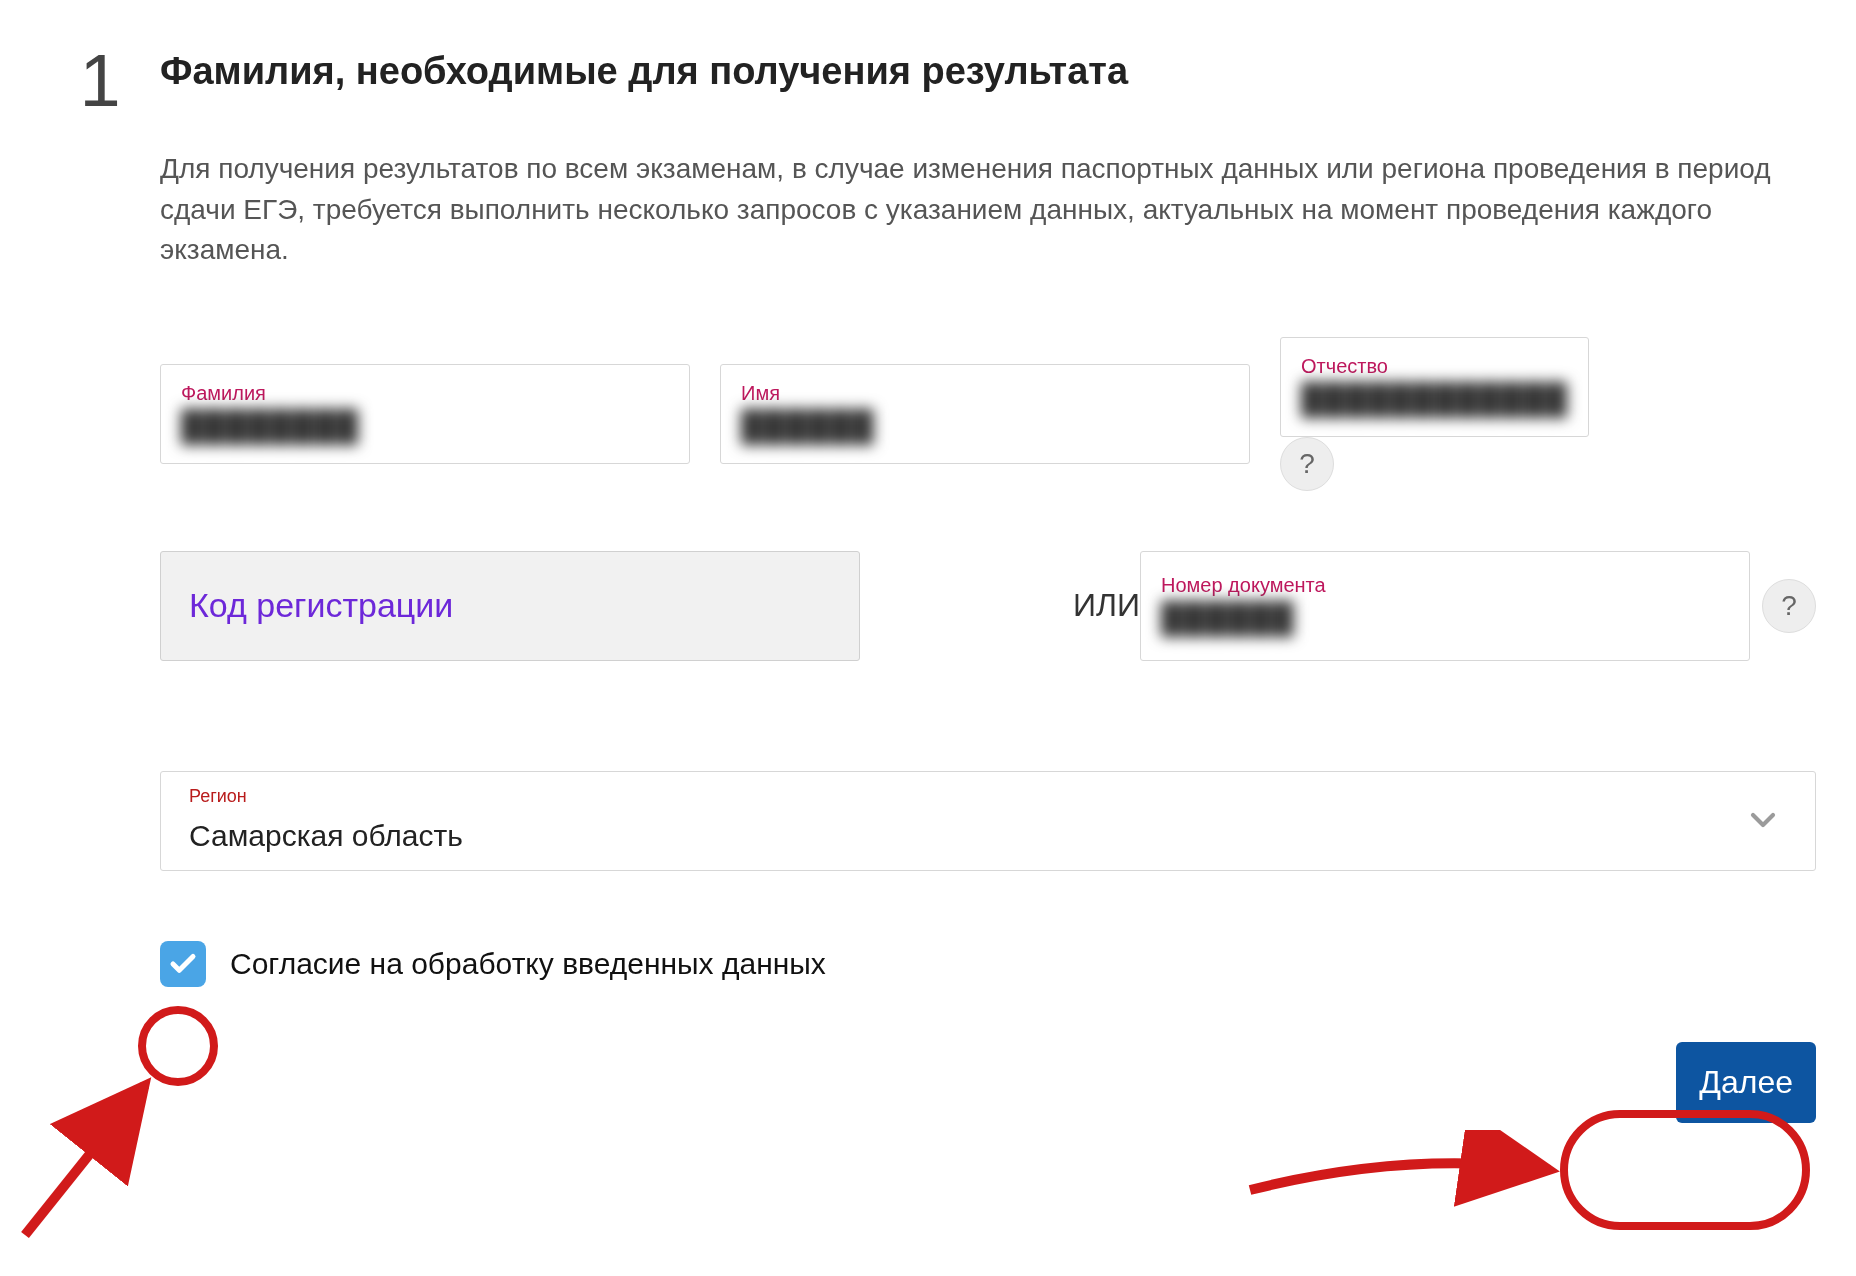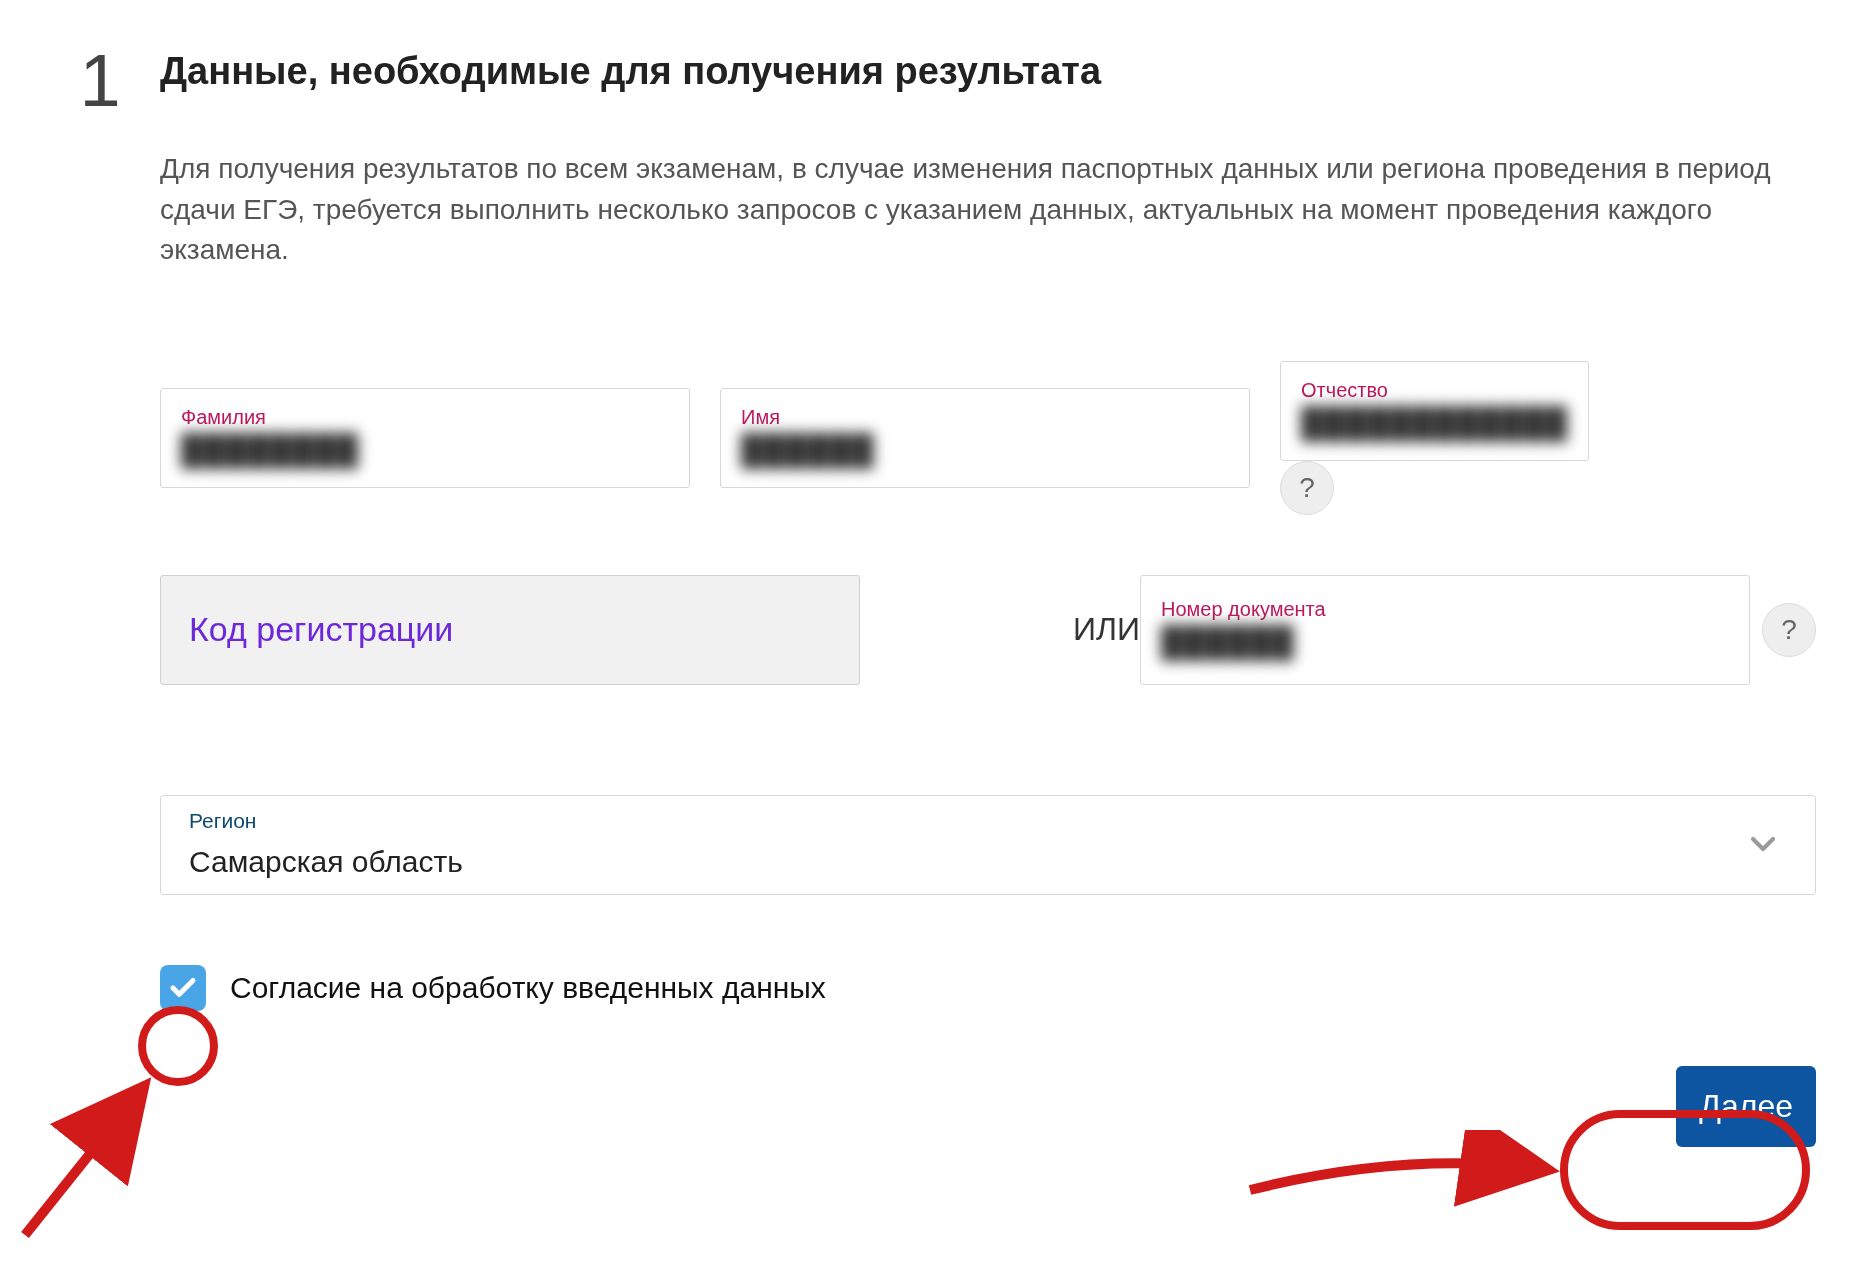--- a/index.html
+++ b/index.html
@@ -27,21 +27,21 @@
   .heading {
     font-size: 38px;
     font-weight: 700;
     color: #222;
     margin-bottom: 56px;
   }
   .description {
     font-size: 28px;
     line-height: 1.45;
     color: #555;
-    margin-bottom: 90px;
+    margin-bottom: 66px;
     max-width: 1680px;
   }
   .row1 { display: flex; gap: 30px; margin-bottom: 60px; align-items: center; }
   .field {
     border: 1px solid #d7d7d7;
     border-radius: 3px;
     padding: 8px 20px 10px 20px;
     background: #fff;
     display: flex;
     flex-direction: column;
@@ -92,21 +92,21 @@
     border-radius: 3px;
     height: 100px;
     padding: 8px 30px 10px 28px;
     display: flex;
     align-items: center;
     justify-content: space-between;
     margin-bottom: 70px;
     cursor: pointer;
   }
   .region-inner { display: flex; flex-direction: column; }
-  .region-label { font-size: 21px; color: #0c4a6e; margin-bottom: 12px; }
+  .region-label { font-size: 18px; color: #b91c1c; margin-bottom: 12px; }
   .region-val   { font-size: 30px; color: #222; }
   .chevron {
     width: 44px; height: 44px;
     display: flex; align-items: center; justify-content: center;
   }
   .consent-row { display: flex; align-items: center; gap: 24px; margin-bottom: 55px; }
   .consent-box {
     width: 46px; height: 46px; border-radius: 8px;
     background: #4aa5e6;
     display: flex; align-items: center; justify-content: center;
@@ -138,21 +138,21 @@
   }
 </style>
 </head>
 <body>
 
 <div class="page-wrap">
   <div class="step-row">
     <div class="step-num">1</div>
     <div class="content">
 
-      <h1 class="heading">Данные, необходимые для получения результата</h1>
+      <h1 class="heading">Фамилия, необходимые для получения результата</h1>
 
       <p class="description">Для получения результатов по всем экзаменам, в случае изменения паспортных данных или региона проведения в период сдачи ЕГЭ, требуется выполнить несколько запросов с указанием данных, актуальных на момент проведения каждого экзамена.</p>
 
       <div class="row1">
         <div class="field surname">
           <span class="field-label">Фамилия</span>
           <span class="field-val">████████</span>
         </div>
         <div class="field name">
           <span class="field-label">Имя</span>

